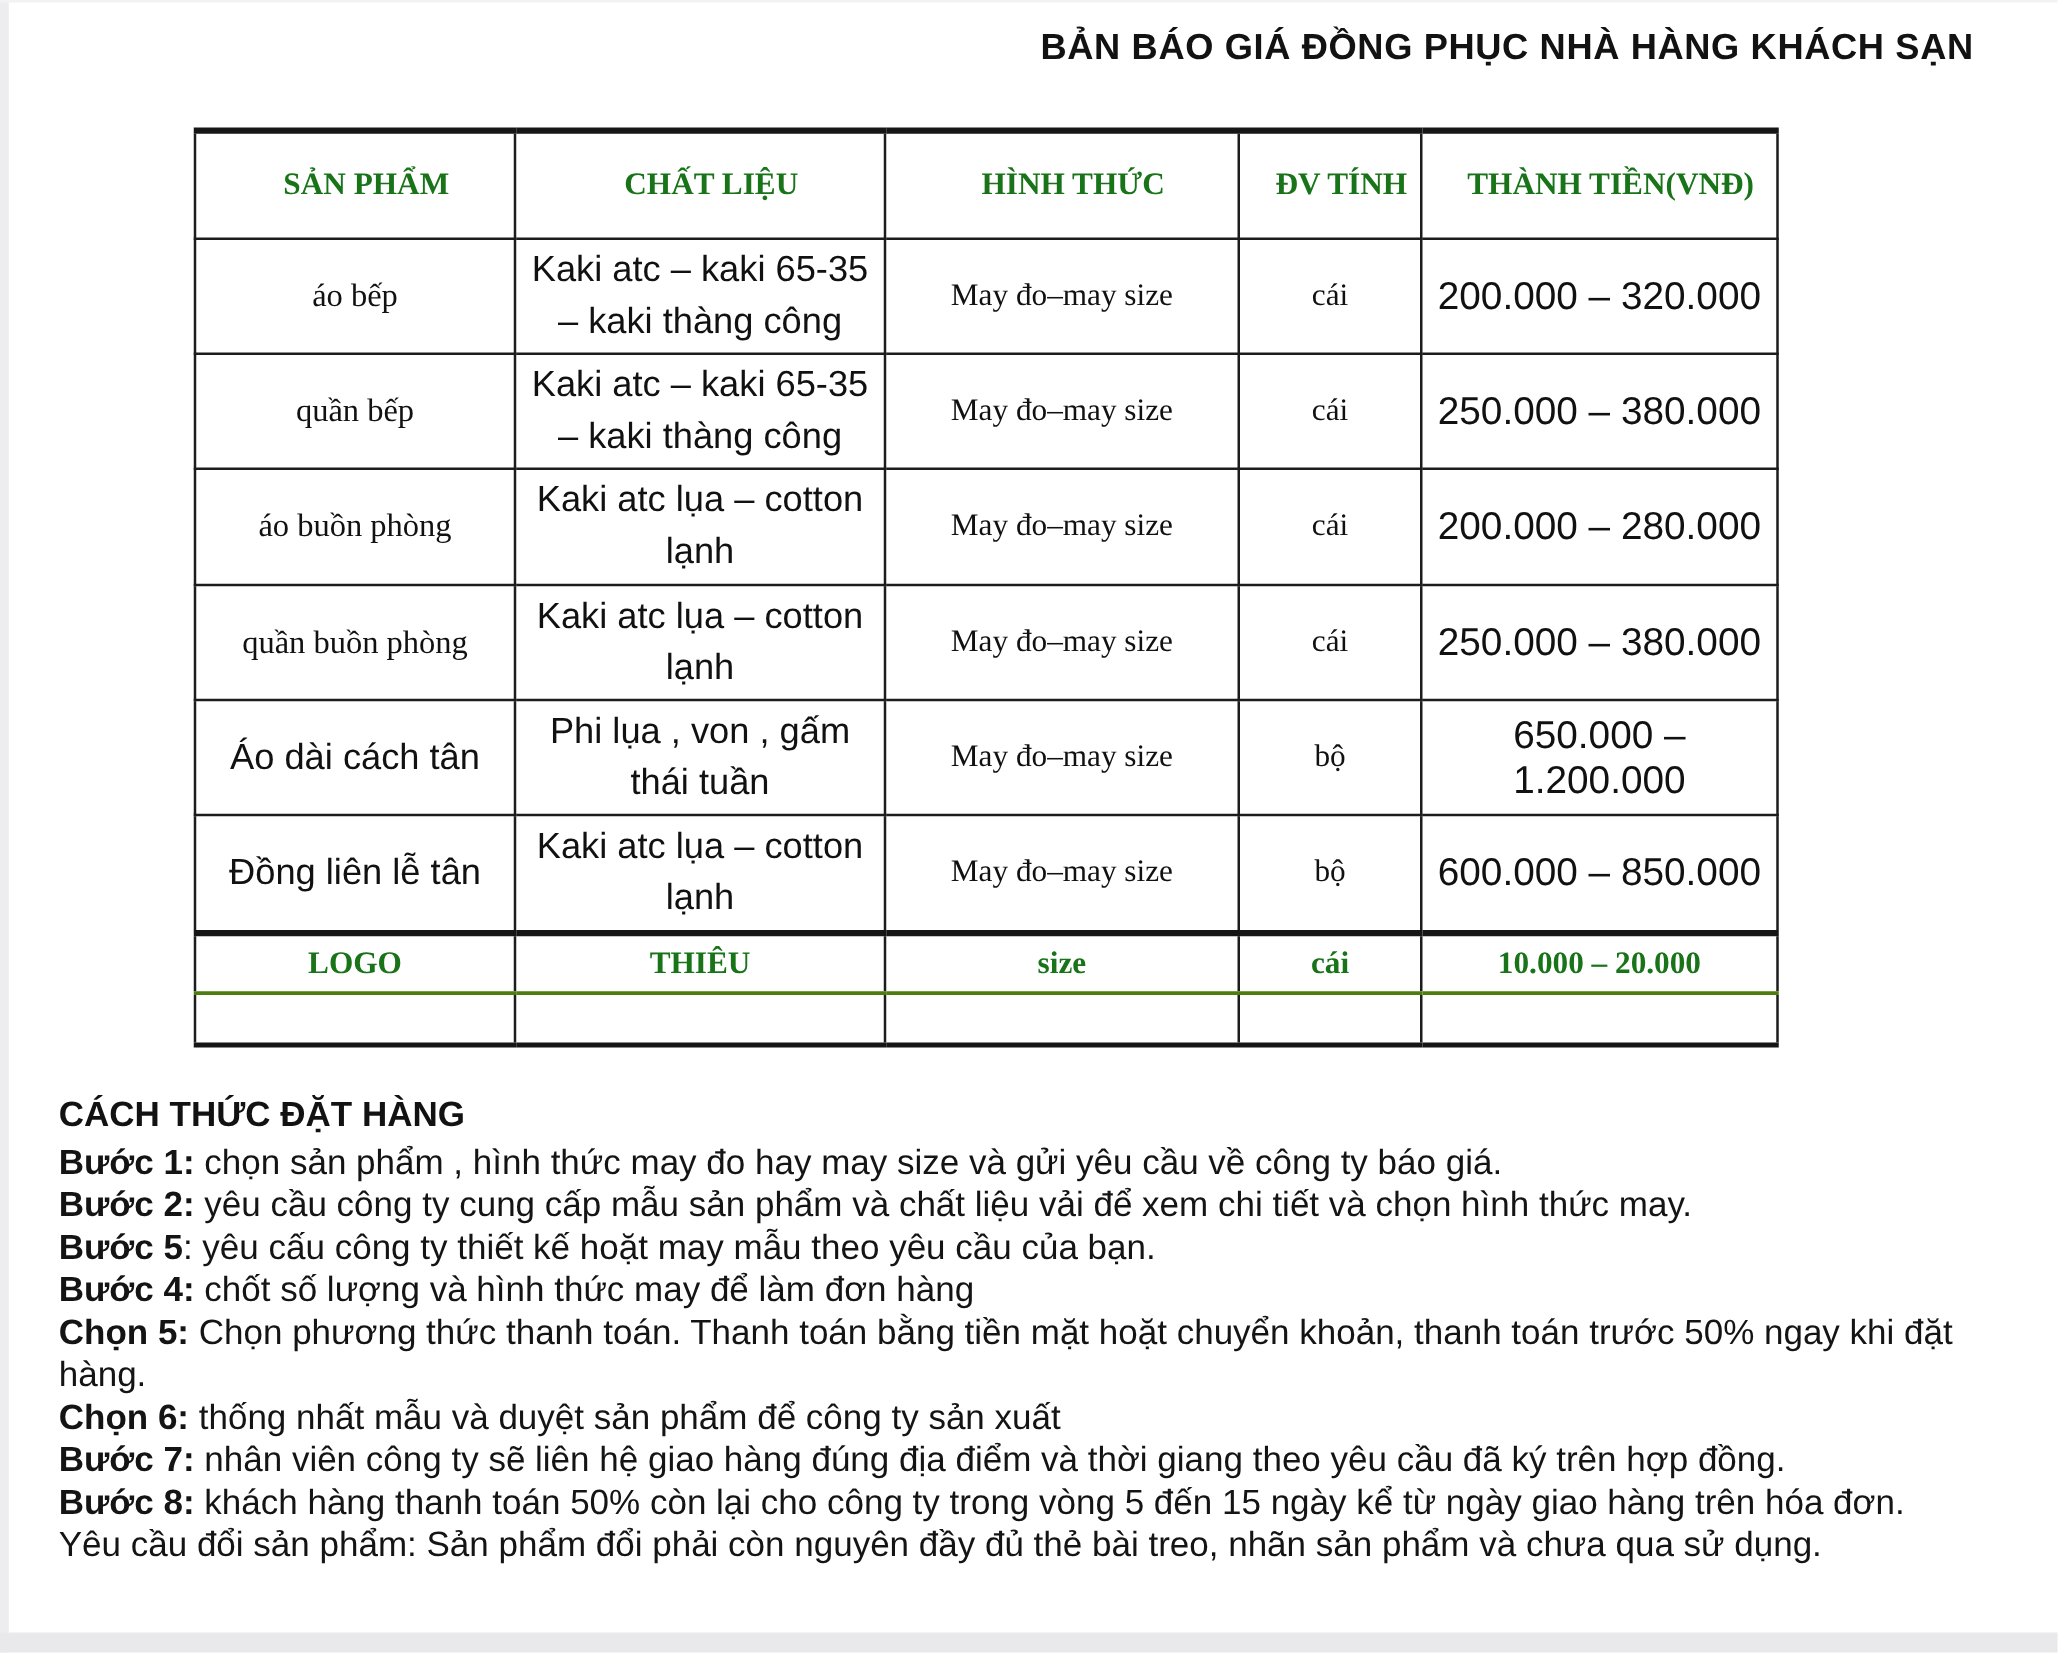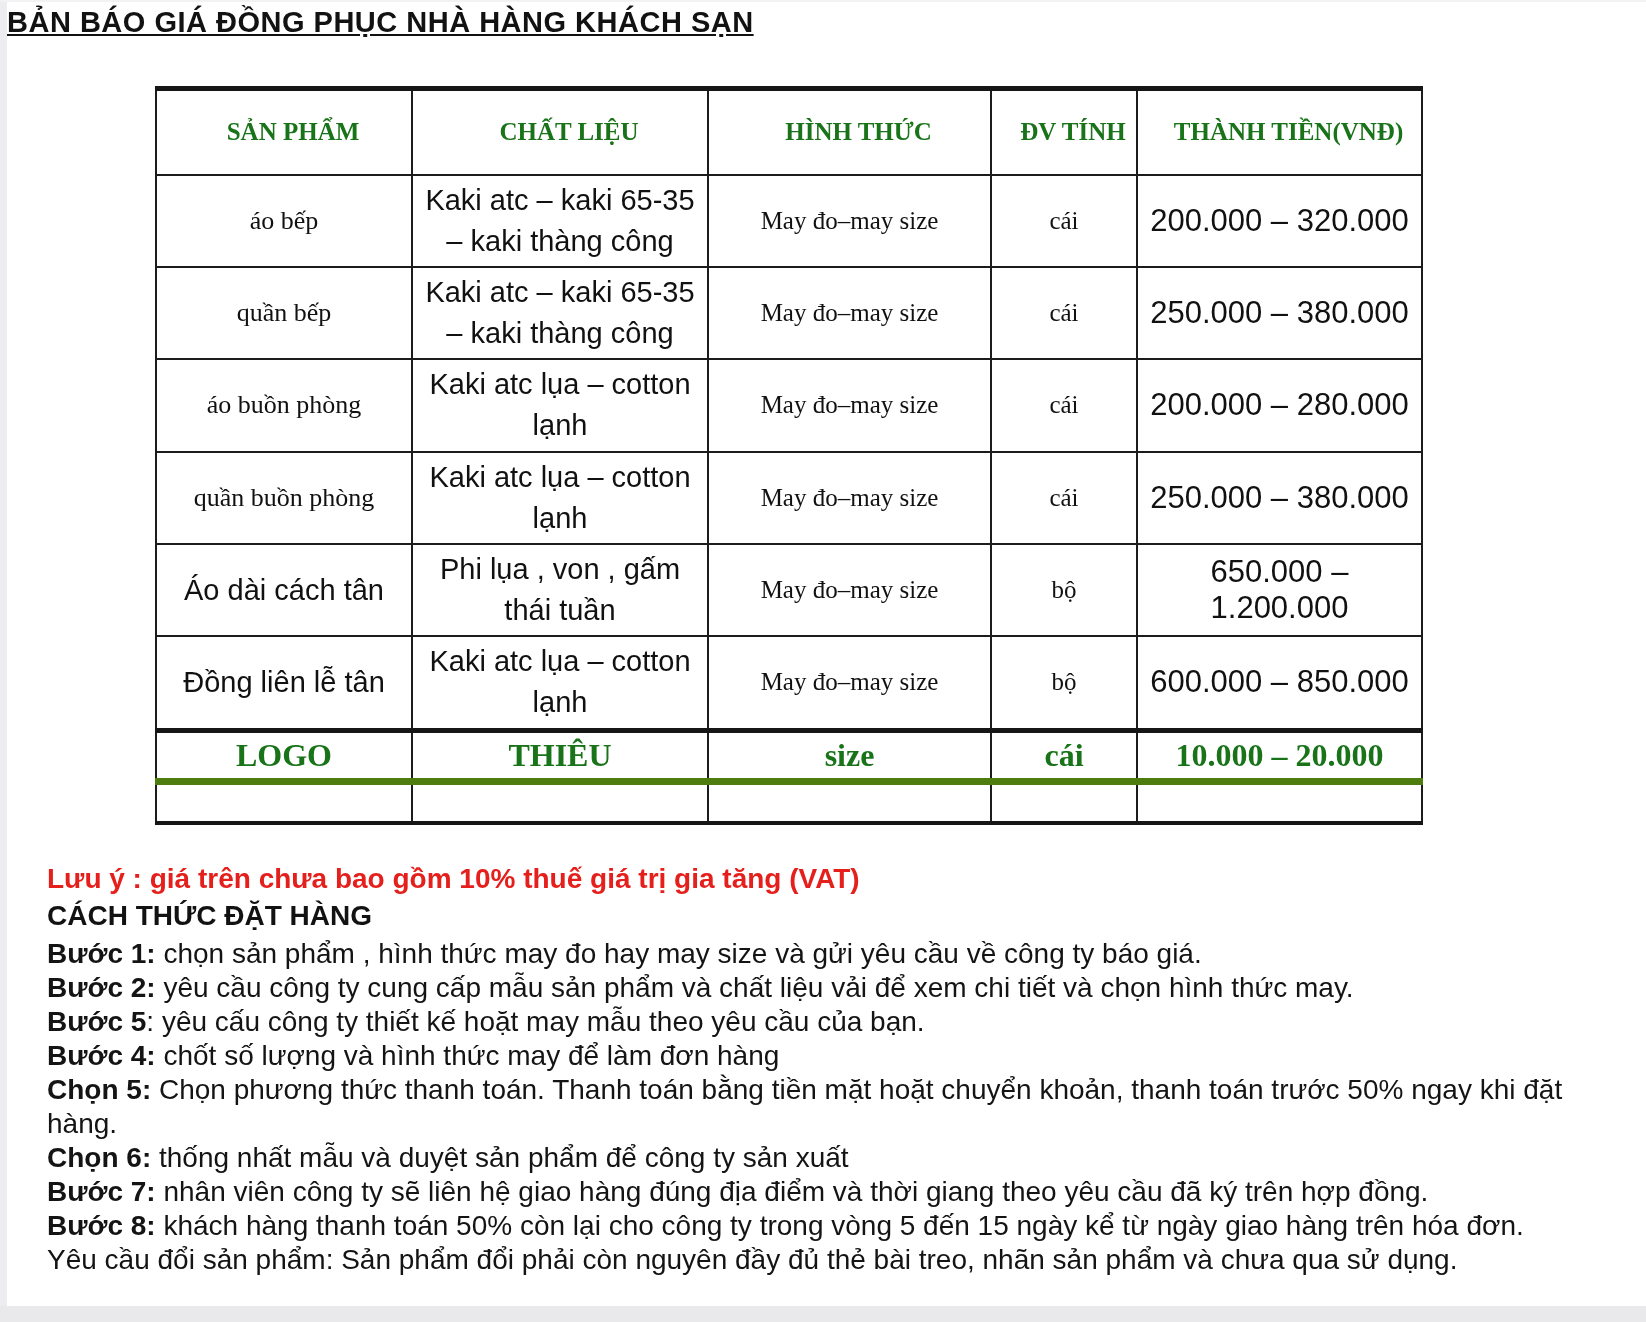--- a/index.html
+++ b/index.html
@@ -13,27 +13,26 @@
     overflow:hidden;
   }
   .edge-left  { position:absolute; left:0; top:0; width:7px; height:1322px; background:#ededef; }
   .edge-top   { position:absolute; left:0; top:0; width:1646px; height:2px; background:#f2f2f4; }
   .edge-bottom{ position:absolute; left:0; bottom:0; width:1646px; height:16px; background:#e9e9ec; }
 
   .doc { position:absolute; left:7px; top:2px; width:1632px; }
 
   .title {
     width:1572px;
-    margin:4px 0 0 0;
-    text-align:left;
+    margin:20px 0 0 0;
+    text-align:right;
     font-weight:bold;
     font-size:29px;
     letter-spacing:0.5px;
     color:#121212;
-    text-decoration:underline;
   }
 
   table.quote {
     border-collapse:collapse;
     table-layout:fixed;
     margin:47px 0 0 148px;
     width:1266px;
   }
   table.quote td {
     border:2px solid #1c1c1c;
@@ -63,24 +62,24 @@
     line-height:1.42;
   }
   td.form, td.unit {
     font-family:"Liberation Serif","DejaVu Serif",serif;
     font-size:25px;
   }
   td.price { font-size:31px; }
   tr.logorow td {
     height:48px;
     border-top:5px solid #161616;
-    border-bottom:7px solid #4d7c0f;
-    font-family:"Liberation Serif","DejaVu Serif",serif;
-    font-weight:bold;
-    font-size:32px;
+    border-bottom:3px solid #4d7c0f;
+    font-family:"Liberation Serif","DejaVu Serif",serif;
+    font-weight:bold;
+    font-size:25px;
     color:#197419;
   }
   tr.emptyrow td { height:42px; border-bottom:4px solid #161616; }
 
   .notes { margin:38px 0 0 40px; width:1576px; }
   .note-vat {
     color:#e51f1b;
     font-weight:bold;
     font-size:28px;
     margin-bottom:5px;
@@ -184,21 +183,20 @@
       <td></td>
       <td></td>
       <td></td>
       <td></td>
       <td></td>
     </tr>
   </tbody>
     </table>
 
   <div class="notes">
-    <div class="note-vat">Lưu ý : giá trên chưa bao gồm 10%  thuế giá trị gia tăng (VAT)</div>
     <div class="order-heading">CÁCH THỨC ĐẶT HÀNG</div>
 
     <div class="step"><b>Bước 1:</b><span> chọn sản phẩm , hình thức may đo hay may size và gửi yêu cầu về công ty báo giá.</span></div>
     <div class="step"><b>Bước 2:</b><span> yêu cầu công ty cung cấp mẫu sản phẩm và chất liệu vải để xem chi tiết và chọn hình thức may.</span></div>
     <div class="step"><b>Bước 5</b><span>: yêu cấu công ty thiết kế hoặt may mẫu theo yêu cầu của bạn.</span></div>
     <div class="step"><b>Bước 4:</b><span> chốt số lượng và hình thức may để làm đơn hàng</span></div>
     <div class="step"><b>Chọn 5:</b><span> Chọn phương thức thanh toán. Thanh toán bằng tiền mặt hoặt chuyển khoản, thanh toán trước 50% ngay khi đặt hàng.</span></div>
     <div class="step"><b>Chọn 6:</b><span> thống nhất mẫu và duyệt sản phẩm để công ty sản xuất</span></div>
     <div class="step"><b>Bước 7:</b><span> nhân viên công ty sẽ liên hệ  giao hàng đúng địa điểm và thời giang theo yêu cầu đã ký trên hợp đồng.</span></div>
     <div class="step"><b>Bước 8:</b><span> khách hàng thanh toán 50% còn lại cho công ty trong vòng  5 đến 15 ngày kể từ ngày giao hàng trên hóa đơn.</span></div>

